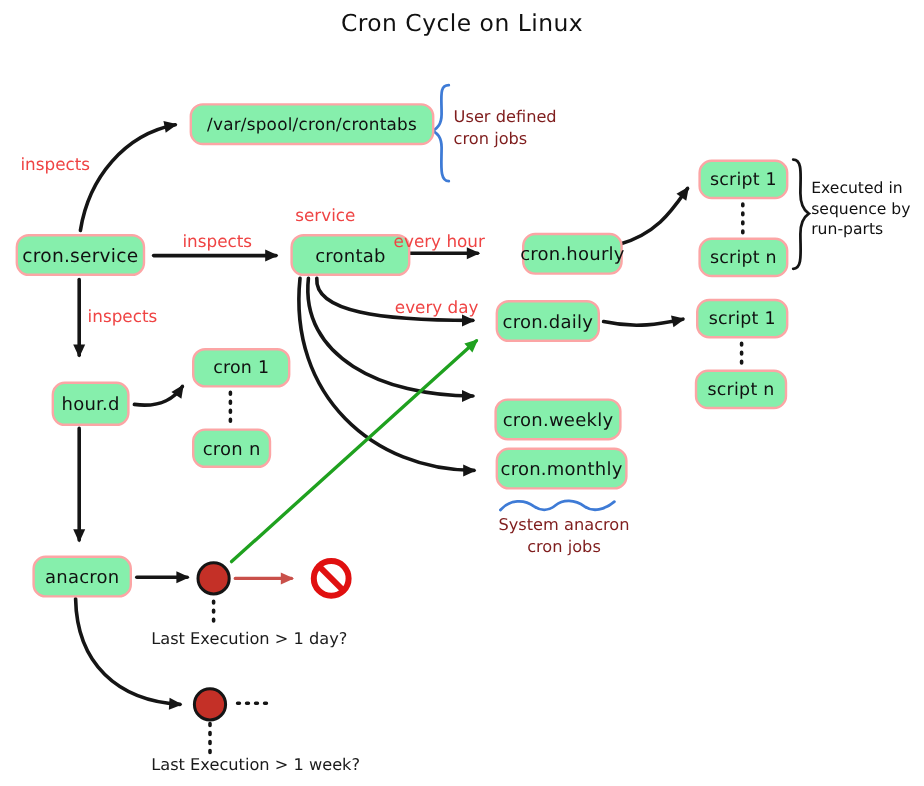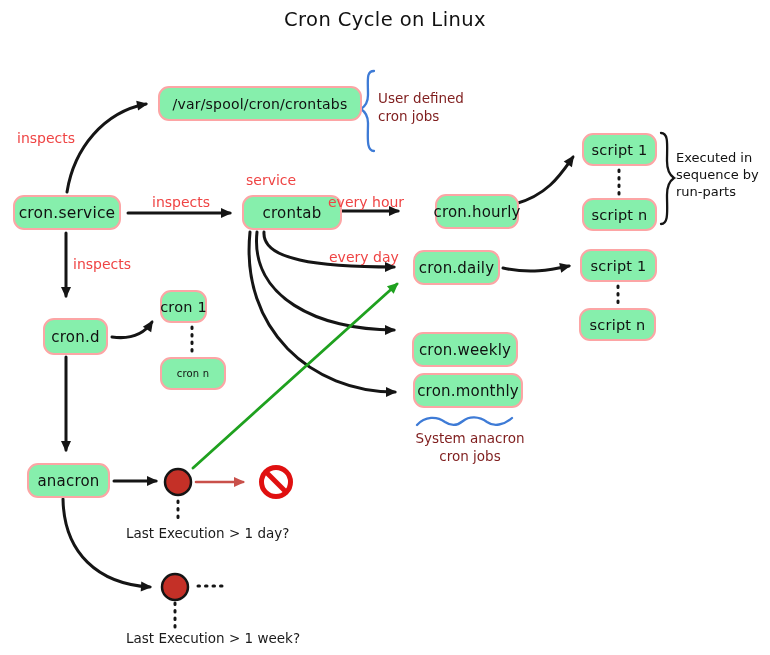--- a/index.html
+++ b/index.html
@@ -86,23 +86,23 @@
 
   <div id="title">Cron Cycle on Linux</div>
 
   <div class="node" style="left:158px;top:86px;width:204px;height:35px;font-size:14px;">/var/spool/cron/crontabs</div>
   <div class="node" style="left:13px;top:195px;width:108px;height:35px;font-size:15.5px;">cron.service</div>
   <div class="node" style="left:242px;top:195px;width:100px;height:35px;">crontab</div>
   <div class="node" style="left:411px;top:194px;width:84px;height:35px;margin-left:24px;">cron.hourly</div>
   <div class="node" style="left:413px;top:250px;width:87px;height:35px;">cron.daily</div>
   <div class="node" style="left:412px;top:313px;width:106px;height:35px;margin-top:19px;">cron.weekly</div>
   <div class="node" style="left:413px;top:373px;width:110px;height:35px;">cron.monthly</div>
-  <div class="node" style="left:43px;top:318px;width:65px;height:37px;">cron.d</div>
-  <div class="node" style="left:160px;top:290px;width:47px;height:33px;font-size:14.5px;">cron 1</div>
-  <div class="node" style="left:160px;top:357px;width:66px;height:33px;font-size:10px;">cron n</div>
+  <div class="node" style="left:43px;top:318px;width:65px;height:37px;">hour.d</div>
+  <div class="node" style="left:160px;top:290px;width:82px;height:33px;font-size:14.5px;">cron 1</div>
+  <div class="node" style="left:160px;top:357px;width:66px;height:33px;font-size:15px;">cron n</div>
   <div class="node" style="left:27px;top:463px;width:83px;height:35px;">anacron</div>
   <div class="node" style="left:582px;top:133px;width:75px;height:33px;font-size:14.5px;">script 1</div>
   <div class="node" style="left:582px;top:198px;width:75px;height:33px;font-size:14.5px;">script n</div>
   <div class="node" style="left:580px;top:249px;width:77px;height:33px;font-size:14.5px;">script 1</div>
   <div class="node" style="left:579px;top:308px;width:77px;height:33px;font-size:14.5px;">script n</div>
 
   <div class="edge-label" style="left:17px;top:130px;">inspects</div>
   <div class="edge-label" style="left:152px;top:194px;">inspects</div>
   <div class="edge-label" style="left:73px;top:256px;">inspects</div>
   <div class="edge-label" style="left:246px;top:172px;">service</div>

